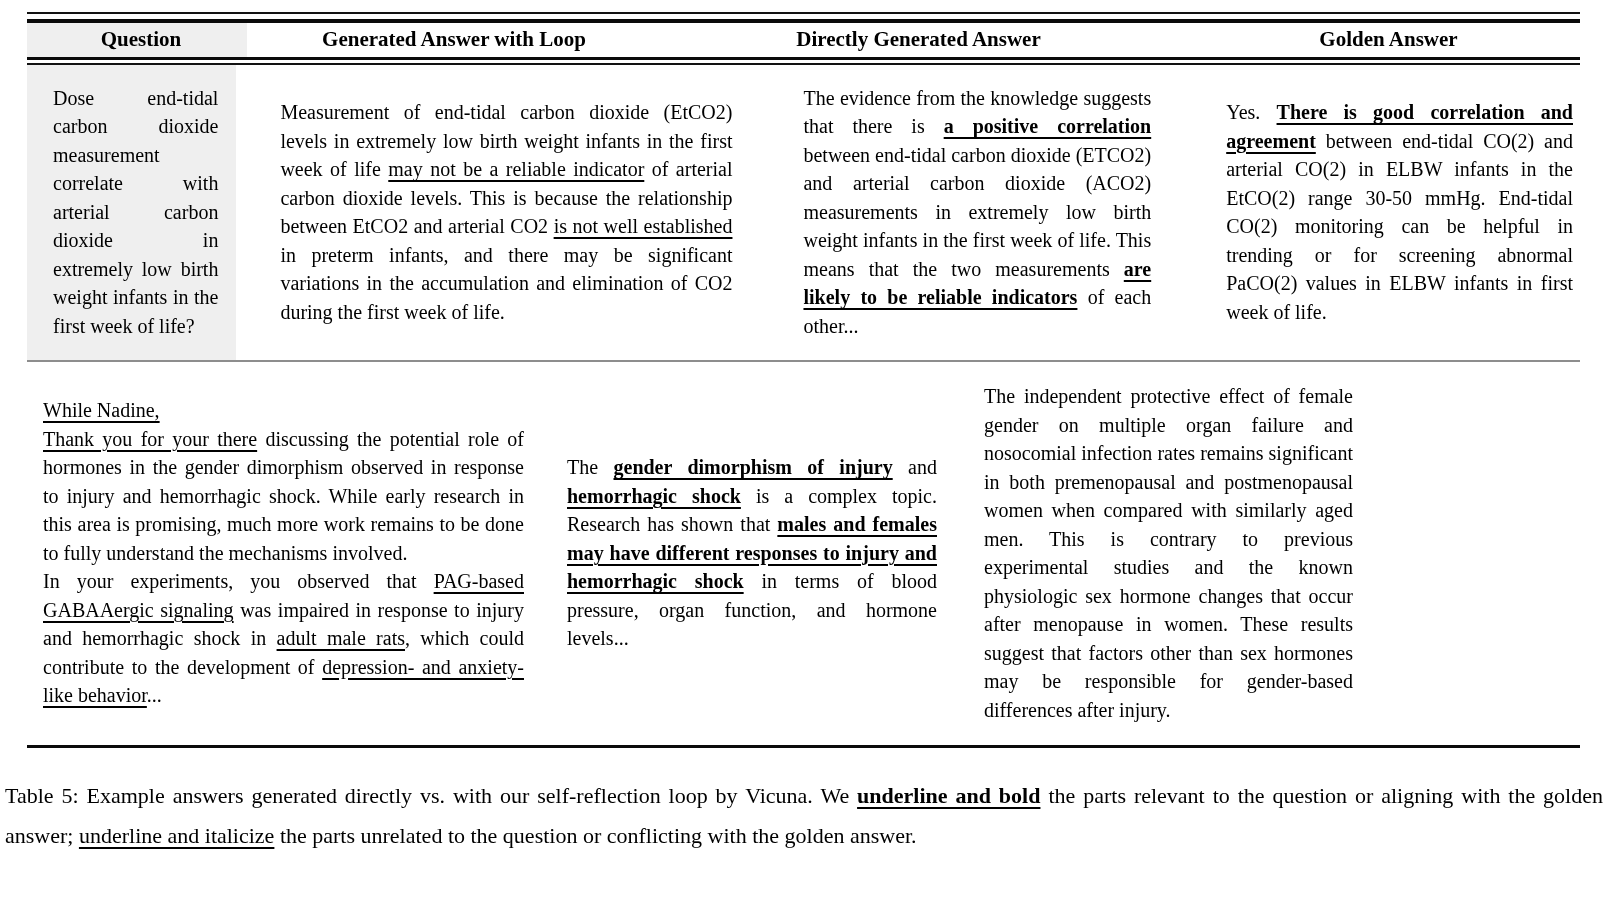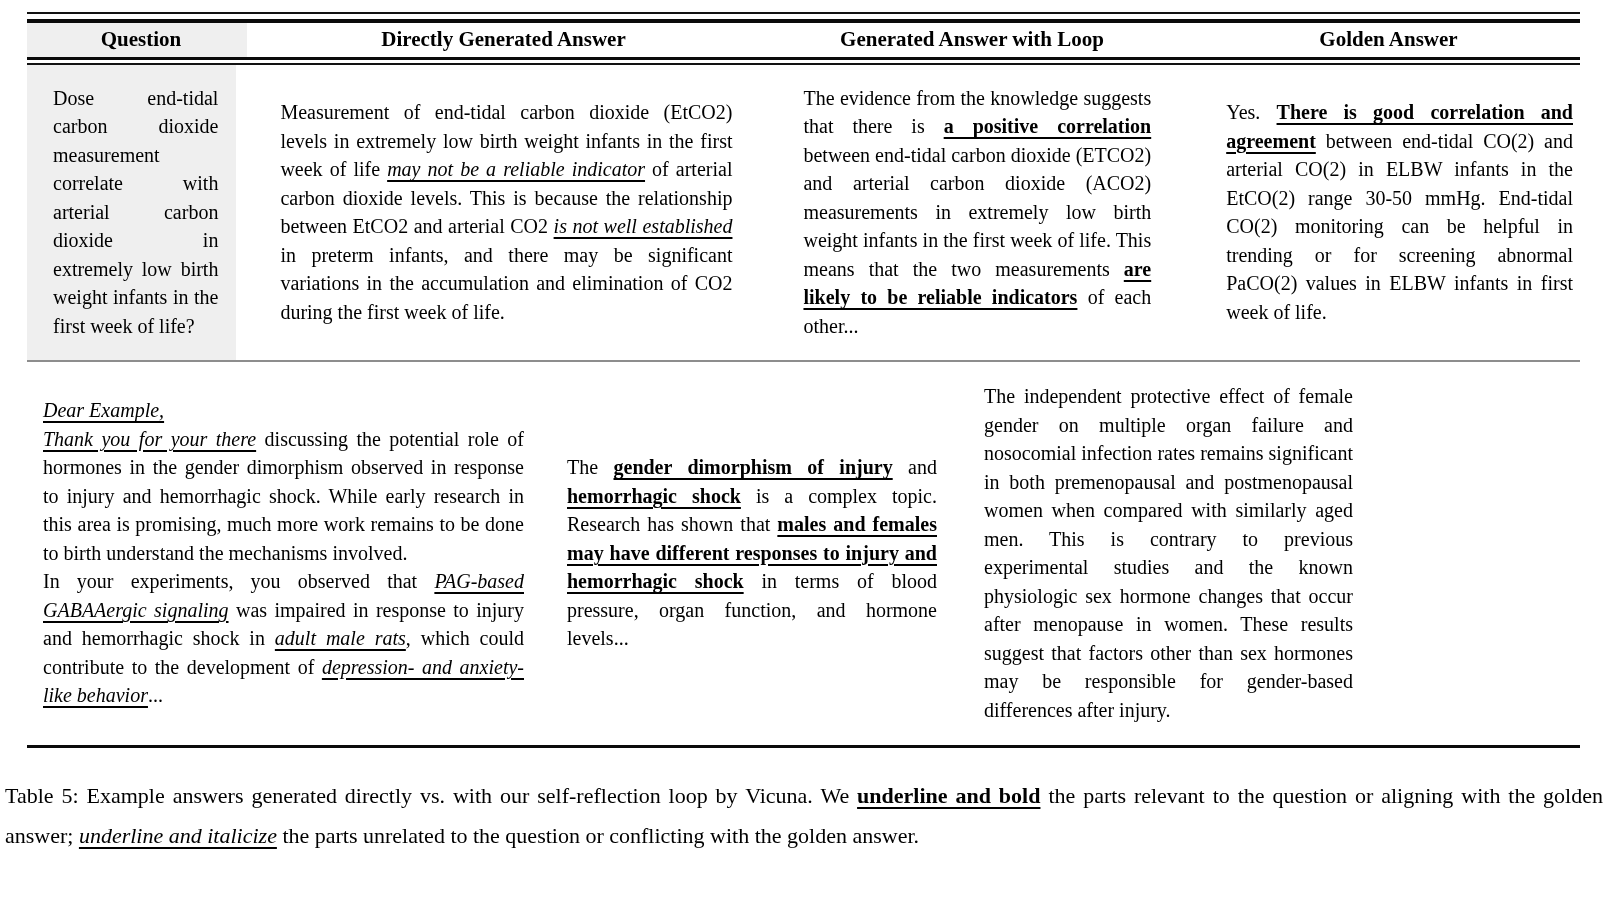--- a/index.html
+++ b/index.html
@@ -41,21 +41,20 @@
 
   .para { text-align: justify; }
   .run-plain { }
   .run-bu {
     font-weight: bold;
     text-decoration: underline;
     text-underline-offset: 4px;
     text-decoration-thickness: 1.5px;
   }
   .run-iu {
-    font-style: italic;
     text-decoration: underline;
     text-underline-offset: 4px;
     text-decoration-thickness: 1.5px;
   }
 
   .caption {
     position: absolute; left: 5px; top: 776px; width: 1598px;
     font-size: 22px; line-height: 40px;
   }
   .caption .run-bu { text-decoration-thickness: 2px; }
@@ -67,25 +66,25 @@
 <div class="page">
   <div class="tbl">
     <div class="rule-thin"></div>
     <div class="gap5"></div>
     <div class="rule-thick"></div>
 
     <div class="hrow">
       <div class="hcell c1">
           <span>Question</span>
         </div>
+      <div class="hcell c3">
+          <span>Generated Answer with Loop</span>
+        </div>
       <div class="hcell c2">
           <span>Directly Generated Answer</span>
-        </div>
-      <div class="hcell c3">
-          <span>Generated Answer with Loop</span>
         </div>
       <div class="hcell c4">
           <span>Golden Answer</span>
         </div>
     </div>
 
     <div class="rule-thick"></div>
     <div class="gap25"></div>
     <div class="rule-thin"></div>
 
@@ -101,22 +100,22 @@
         </div>
       <div class="cell c4">
           <div class="para"><span class="run run-plain">Yes. </span><span class="run run-bu">There is good correlation and agreement</span><span class="run run-plain"> between end-tidal CO(2) and arterial CO(2) in ELBW infants in the EtCO(2) range 30-50 mmHg. End-tidal CO(2) monitoring can be helpful in trending or for screening abnormal PaCO(2) values in ELBW infants in first week of life.</span></div>
         </div>
     </div>
 
     <div class="rule-gray"></div>
 
     <div class="brow row2">
       <div class="cell c2">
-          <div class="para"><span class="run run-iu">Dear Example,</span></div>
-          <div class="para"><span class="run run-iu">Thank you for your there</span><span class="run run-plain"> discussing the potential role of hormones in the gender dimorphism observed in response to injury and hemorrhagic shock. While early research in this area is promising, much more work remains to be done to birth understand the mechanisms involved.</span></div>
+          <div class="para"><span class="run run-iu">While Nadine,</span></div>
+          <div class="para"><span class="run run-iu">Thank you for your there</span><span class="run run-plain"> discussing the potential role of hormones in the gender dimorphism observed in response to injury and hemorrhagic shock. While early research in this area is promising, much more work remains to be done to fully understand the mechanisms involved.</span></div>
           <div class="para"><span class="run run-plain">In your experiments, you observed that </span><span class="run run-iu">PAG-based GABAAergic signaling</span><span class="run run-plain"> was impaired in response to injury and hemorrhagic shock in </span><span class="run run-iu">adult male rats</span><span class="run run-plain">, which could contribute to the development of </span><span class="run run-iu">depression- and anxiety-like behavior</span><span class="run run-plain">...</span></div>
         </div>
       <div class="cell c3">
           <div class="para"><span class="run run-plain">The </span><span class="run run-bu">gender dimorphism of injury</span><span class="run run-plain"> and </span><span class="run run-bu">hemorrhagic shock</span><span class="run run-plain"> is a complex topic. Research has shown that </span><span class="run run-bu">males and females may have different responses to injury and hemorrhagic shock</span><span class="run run-plain"> in terms of blood pressure, organ function, and hormone levels...</span></div>
         </div>
       <div class="cell c4">
           <div class="para"><span class="run run-plain">The independent protective effect of female gender on multiple organ failure and nosocomial infection rates remains significant in both premenopausal and postmenopausal women when compared with similarly aged men. This is contrary to previous experimental studies and the known physiologic sex hormone changes that occur after menopause in women. These results suggest that factors other than sex hormones may be responsible for gender-based differences after injury.</span></div>
         </div>
     </div>
 

